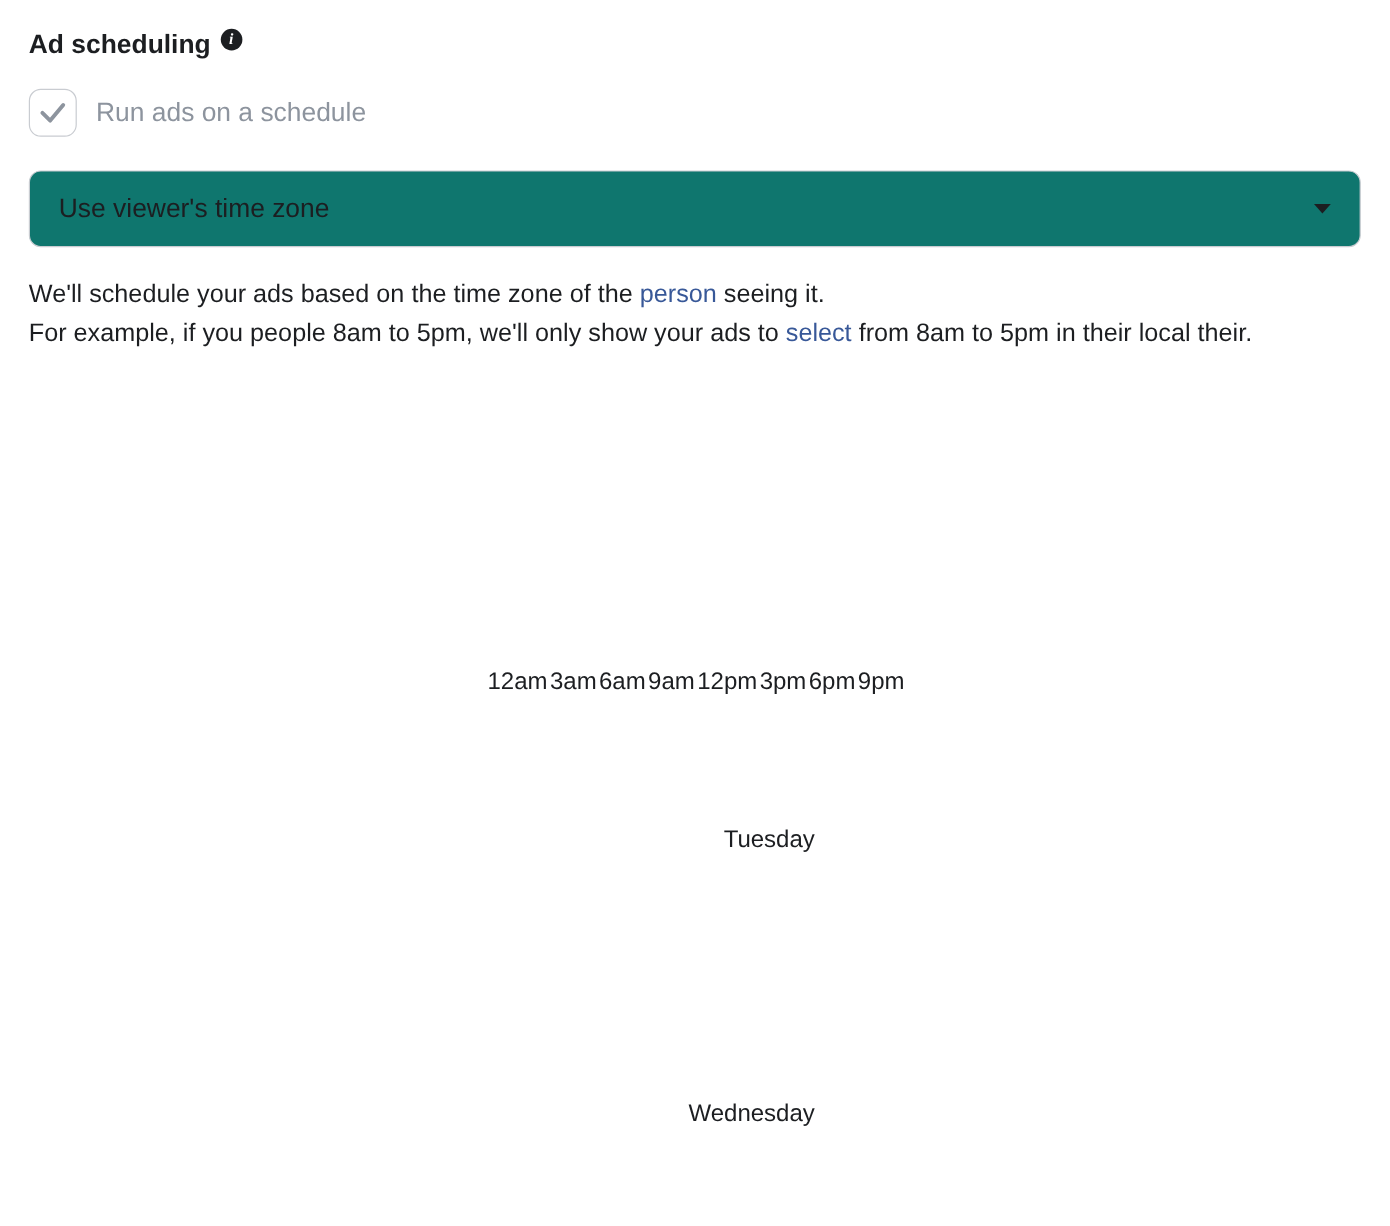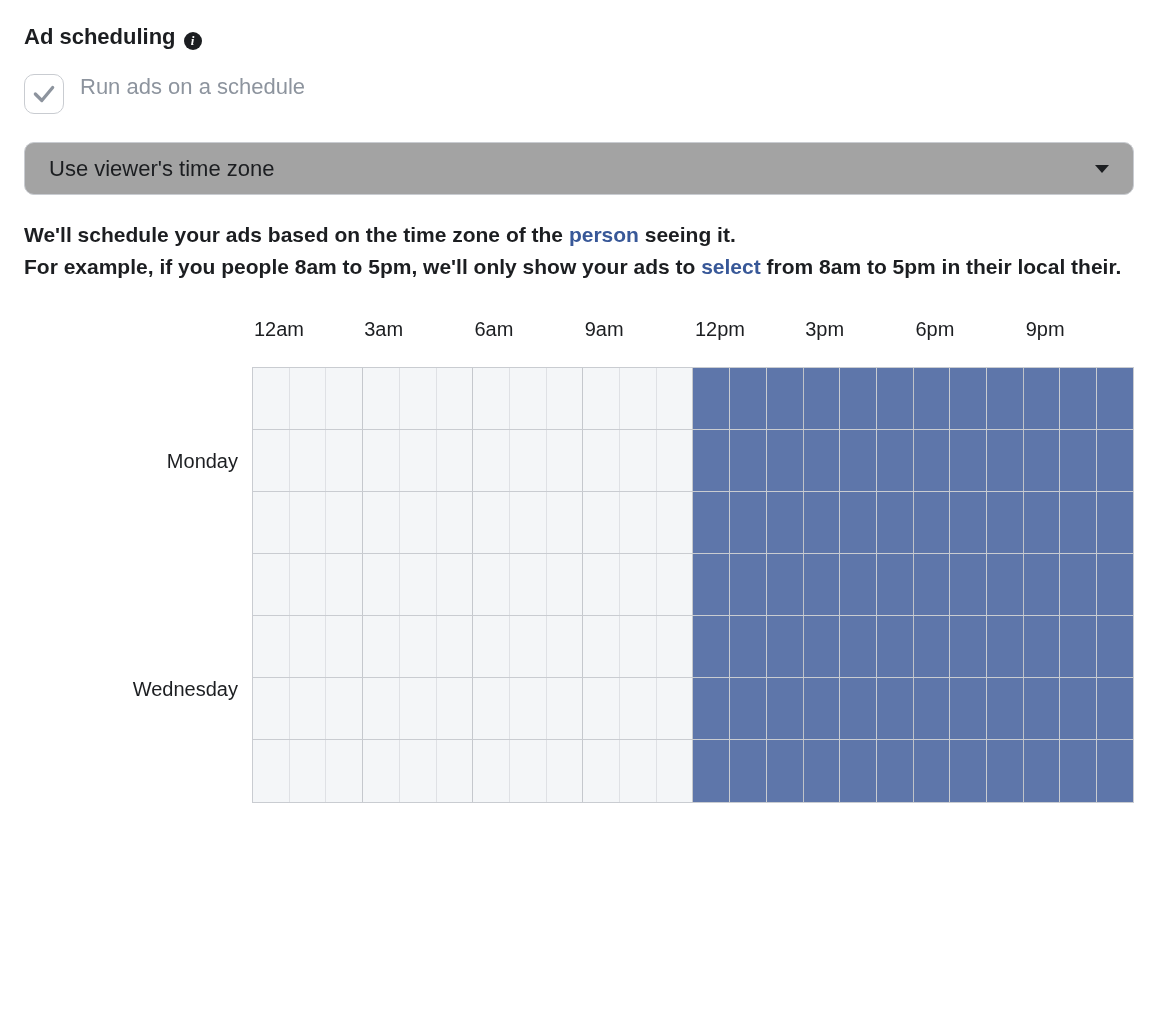--- a/index.html
+++ b/index.html
@@ -6,21 +6,21 @@
     body {
       font-family: -apple-system, BlinkMacSystemFont, "Segoe UI", Helvetica, Arial, sans-serif;
       color: #1c1e21;
       background: #fff;
       padding: 24px;
       font-size: 17px;
       width: 1158px;
     }
     .section-header {
       display: flex;
-      align-items: flex-end;
+      align-items: flex-start;
       gap: 8px;
       margin-bottom: 24px;
     }
     .section-title {
       font-weight: 700;
       font-size: 22px;
       color: #1c1e21;
     }
     .info-icon {
       width: 18px;
@@ -31,21 +31,21 @@
       align-items: center;
       justify-content: center;
       color: #fff;
       font-weight: 700;
       font-size: 13px;
       font-style: italic;
       font-family: Georgia, serif;
     }
     .checkbox-row {
       display: flex;
-      align-items: flex-start;
+      align-items: center;
       gap: 16px;
       margin-bottom: 28px;
     }
     .checkbox-box {
       width: 40px;
       height: 40px;
       border: 1px solid #c9ccd1;
       border-radius: 10px;
       background: #fff;
       display: inline-flex;
@@ -55,47 +55,47 @@
     }
     .checkbox-box svg { width: 26px; height: 26px; }
     .checkbox-label {
       font-size: 22px;
       color: #8d949e;
     }
     .tz-select-wrap { margin-bottom: 24px; }
     .tz-select {
       border: 1px solid #c9ccd1;
       border-radius: 10px;
-      height: 53px;
+      height: 64px;
       display: flex;
       align-items: center;
       justify-content: space-between;
       padding: 0 24px;
       cursor: pointer;
-      background: #a3a3a3;
+      background: #0f766e;
     }
     .tz-select-value { font-size: 22px; color: #1c1e21; }
     .caret-down {
       width: 0; height: 0;
       border-left: 7px solid transparent;
       border-right: 7px solid transparent;
       border-top: 8px solid #1c1e21;
     }
     .description {
       font-size: 21px;
       line-height: 1.5;
       color: #1c1e21;
       margin-bottom: 36px;
-      font-weight: bold;
     }
     .description .link { color: #385898; }
     .schedule-wrap { }
     .schedule-row {
       display: flex;
-      align-items: flex-end;
+      align-items: center;
+      flex-direction: column;
     }
     .day-label-col {
       width: 228px;
       flex: 0 0 228px;
       text-align: right;
       padding-right: 14px;
       display: flex;
       align-items: center;
       justify-content: flex-end;
       font-size: 20px;
@@ -172,21 +172,21 @@
         <div class="th-block">9am</div>
         <div class="th-block">12pm</div>
         <div class="th-block">3pm</div>
         <div class="th-block">6pm</div>
         <div class="th-block">9pm</div>
       </div>
   </div>
 
   <div class="schedule-row">
       <div style="width: 228px; flex: 0 0 228px; display: flex; flex-direction: column;">
-        <div class="day-label-col" style="height: 62px; width: auto;">Monday</div>
+        <div class="day-label-col" style="height: 62px; width: auto;">Tuesday</div>
         <div class="day-label-col" style="height: 62px; width: auto;">Wednesday</div>
       </div>
       <div class="grid-border" style="flex: 1 1 0%; display: flex; flex-direction: column;">
         <div style="display: flex; height: 62px; border-bottom: 1px solid rgb(201, 204, 209);">
           <div class="cell unsel"></div>
           <div class="cell unsel"></div>
           <div class="cell unsel major-right"></div>
           <div class="cell unsel"></div>
           <div class="cell unsel"></div>
           <div class="cell unsel major-right"></div>

